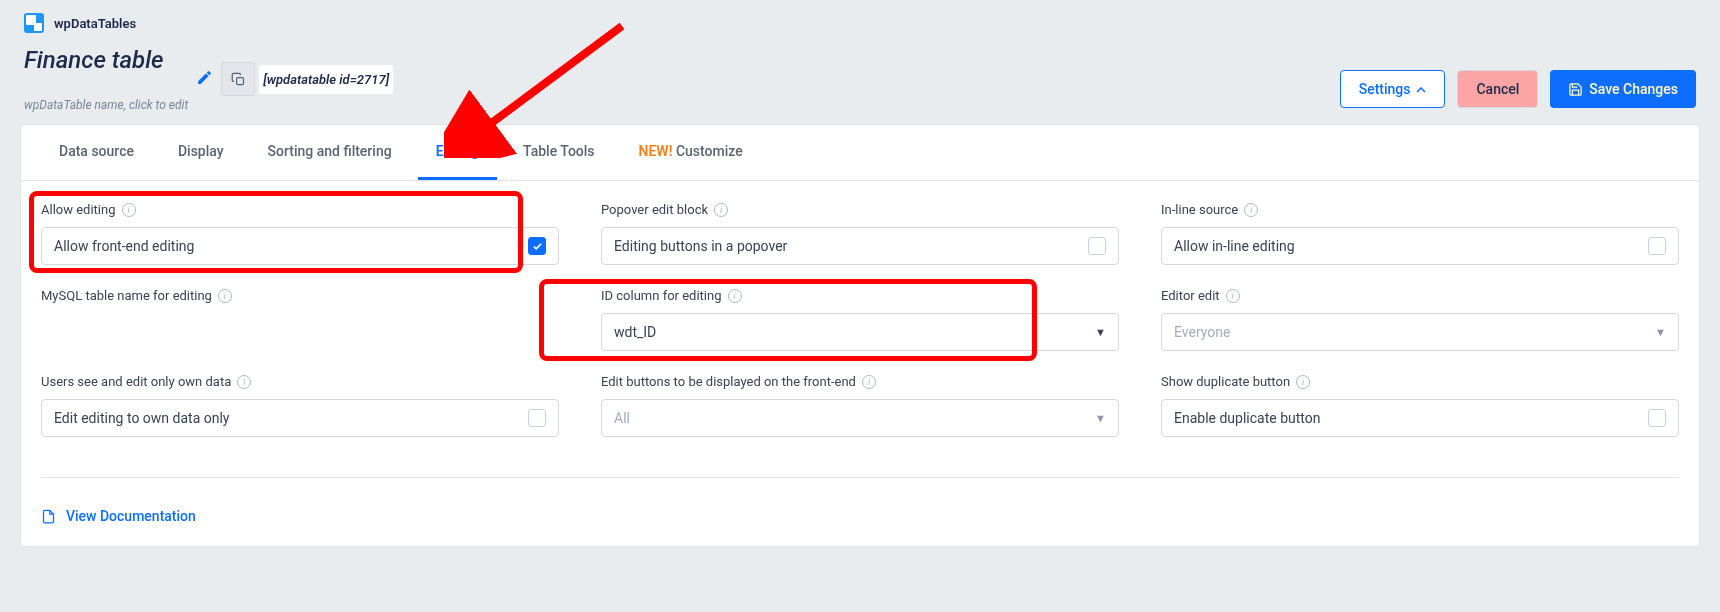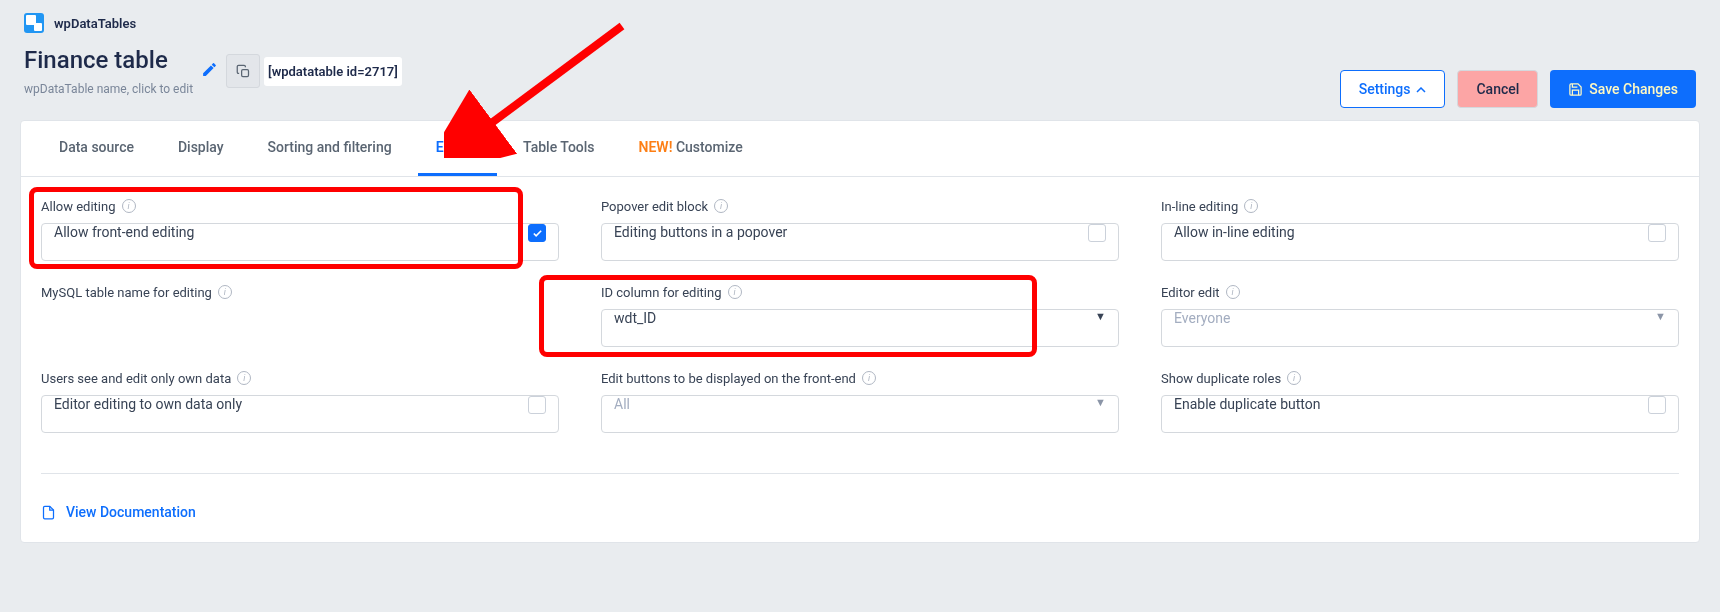--- a/index.html
+++ b/index.html
@@ -56,34 +56,35 @@
     .header-row {
       display: flex;
       align-items: flex-start;
       padding: 10px 24px 12px 24px;
       justify-content: space-between;
     }
     .header-left {
       display: flex;
       align-items: center;
       gap: 4px;
+      font-style: italic;
     }
     .title-block {
       display: flex;
       flex-direction: column;
     }
     .title-text {
       font-size: 24px;
       font-weight: 500;
       color: #1e2a4a;
     }
     .title-hint {
       font-size: 12px;
       color: #7a8699;
-      margin-top: 8px;
+      margin-top: 24px;
     }
     .edit-pencil {
       color: #0d6efd;
       font-size: 18px;
       cursor: pointer;
       padding: 4px;
     }
     .copy-btn {
       width: 34px;
       height: 34px;
@@ -175,21 +176,20 @@
     .field-group {
       display: flex;
       flex-direction: column;
       gap: 8px;
       position: relative;
     }
     .field-label {
       font-size: 13px;
       color: #384355;
       display: flex;
-      align-items: center;
       gap: 6px;
       font-weight: 400;
       line-height: 1;
       margin-bottom: 2px;
     }
     .info-icon {
       width: 14px;
       height: 14px;
       border: 1px solid #b0b7c3;
       border-radius: 50%;
@@ -200,21 +200,21 @@
       color: #b0b7c3;
       font-style: italic;
     }
     .input-box {
       width: 100%;
       height: 38px;
       border: 1px solid #d4d8dd;
       border-radius: 4px;
       padding: 0 12px;
       display: flex;
-      align-items: flex-start;
+      align-items: center;
       justify-content: space-between;
       font-size: 14px;
       color: #384355;
       background: #fff;
     }
     .input-box.readonly {
       background: #e9ecef;
       color: #5a6572;
     }
     .input-box.select {
@@ -360,21 +360,21 @@
         <span class="info-icon">i</span>
       </div>
       <div class="input-box">
         <span>Editing buttons in a popover</span>
         <span class="checkbox-cell"></span>
       </div>
     </div>
 
     <div class="field-group">
       <div class="field-label">
-        <span>In-line editing</span>
+        <span>In-line source</span>
         <span class="info-icon">i</span>
       </div>
       <div class="input-box">
         <span>Allow in-line editing</span>
         <span class="checkbox-cell"></span>
       </div>
     </div>
 
     <div class="field-group">
       <div class="field-label">
@@ -404,39 +404,39 @@
         <span class="select-caret">▼</span>
       </div>
     </div>
 
     <div class="field-group">
       <div class="field-label">
         <span>Users see and edit only own data</span>
         <span class="info-icon">i</span>
       </div>
       <div class="input-box">
-        <span>Editor editing to own data only</span>
+        <span>Edit editing to own data only</span>
         <span class="checkbox-cell"></span>
       </div>
     </div>
 
     <div class="field-group">
       <div class="field-label">
         <span>Edit buttons to be displayed on the front-end</span>
         <span class="info-icon">i</span>
       </div>
       <div class="input-box select placeholder">
         <span>All</span>
         <span class="select-caret">▼</span>
       </div>
     </div>
 
     <div class="field-group">
       <div class="field-label">
-        <span>Show duplicate roles</span>
+        <span>Show duplicate button</span>
         <span class="info-icon">i</span>
       </div>
       <div class="input-box">
         <span>Enable duplicate button</span>
         <span class="checkbox-cell"></span>
       </div>
     </div>
 
     <div class="highlight-box" style="left:8px; top:10px; width:494px; height:82px;"></div>
     <div class="highlight-box" style="left:518px; top:98px; width:498px; height:82px;"></div>

